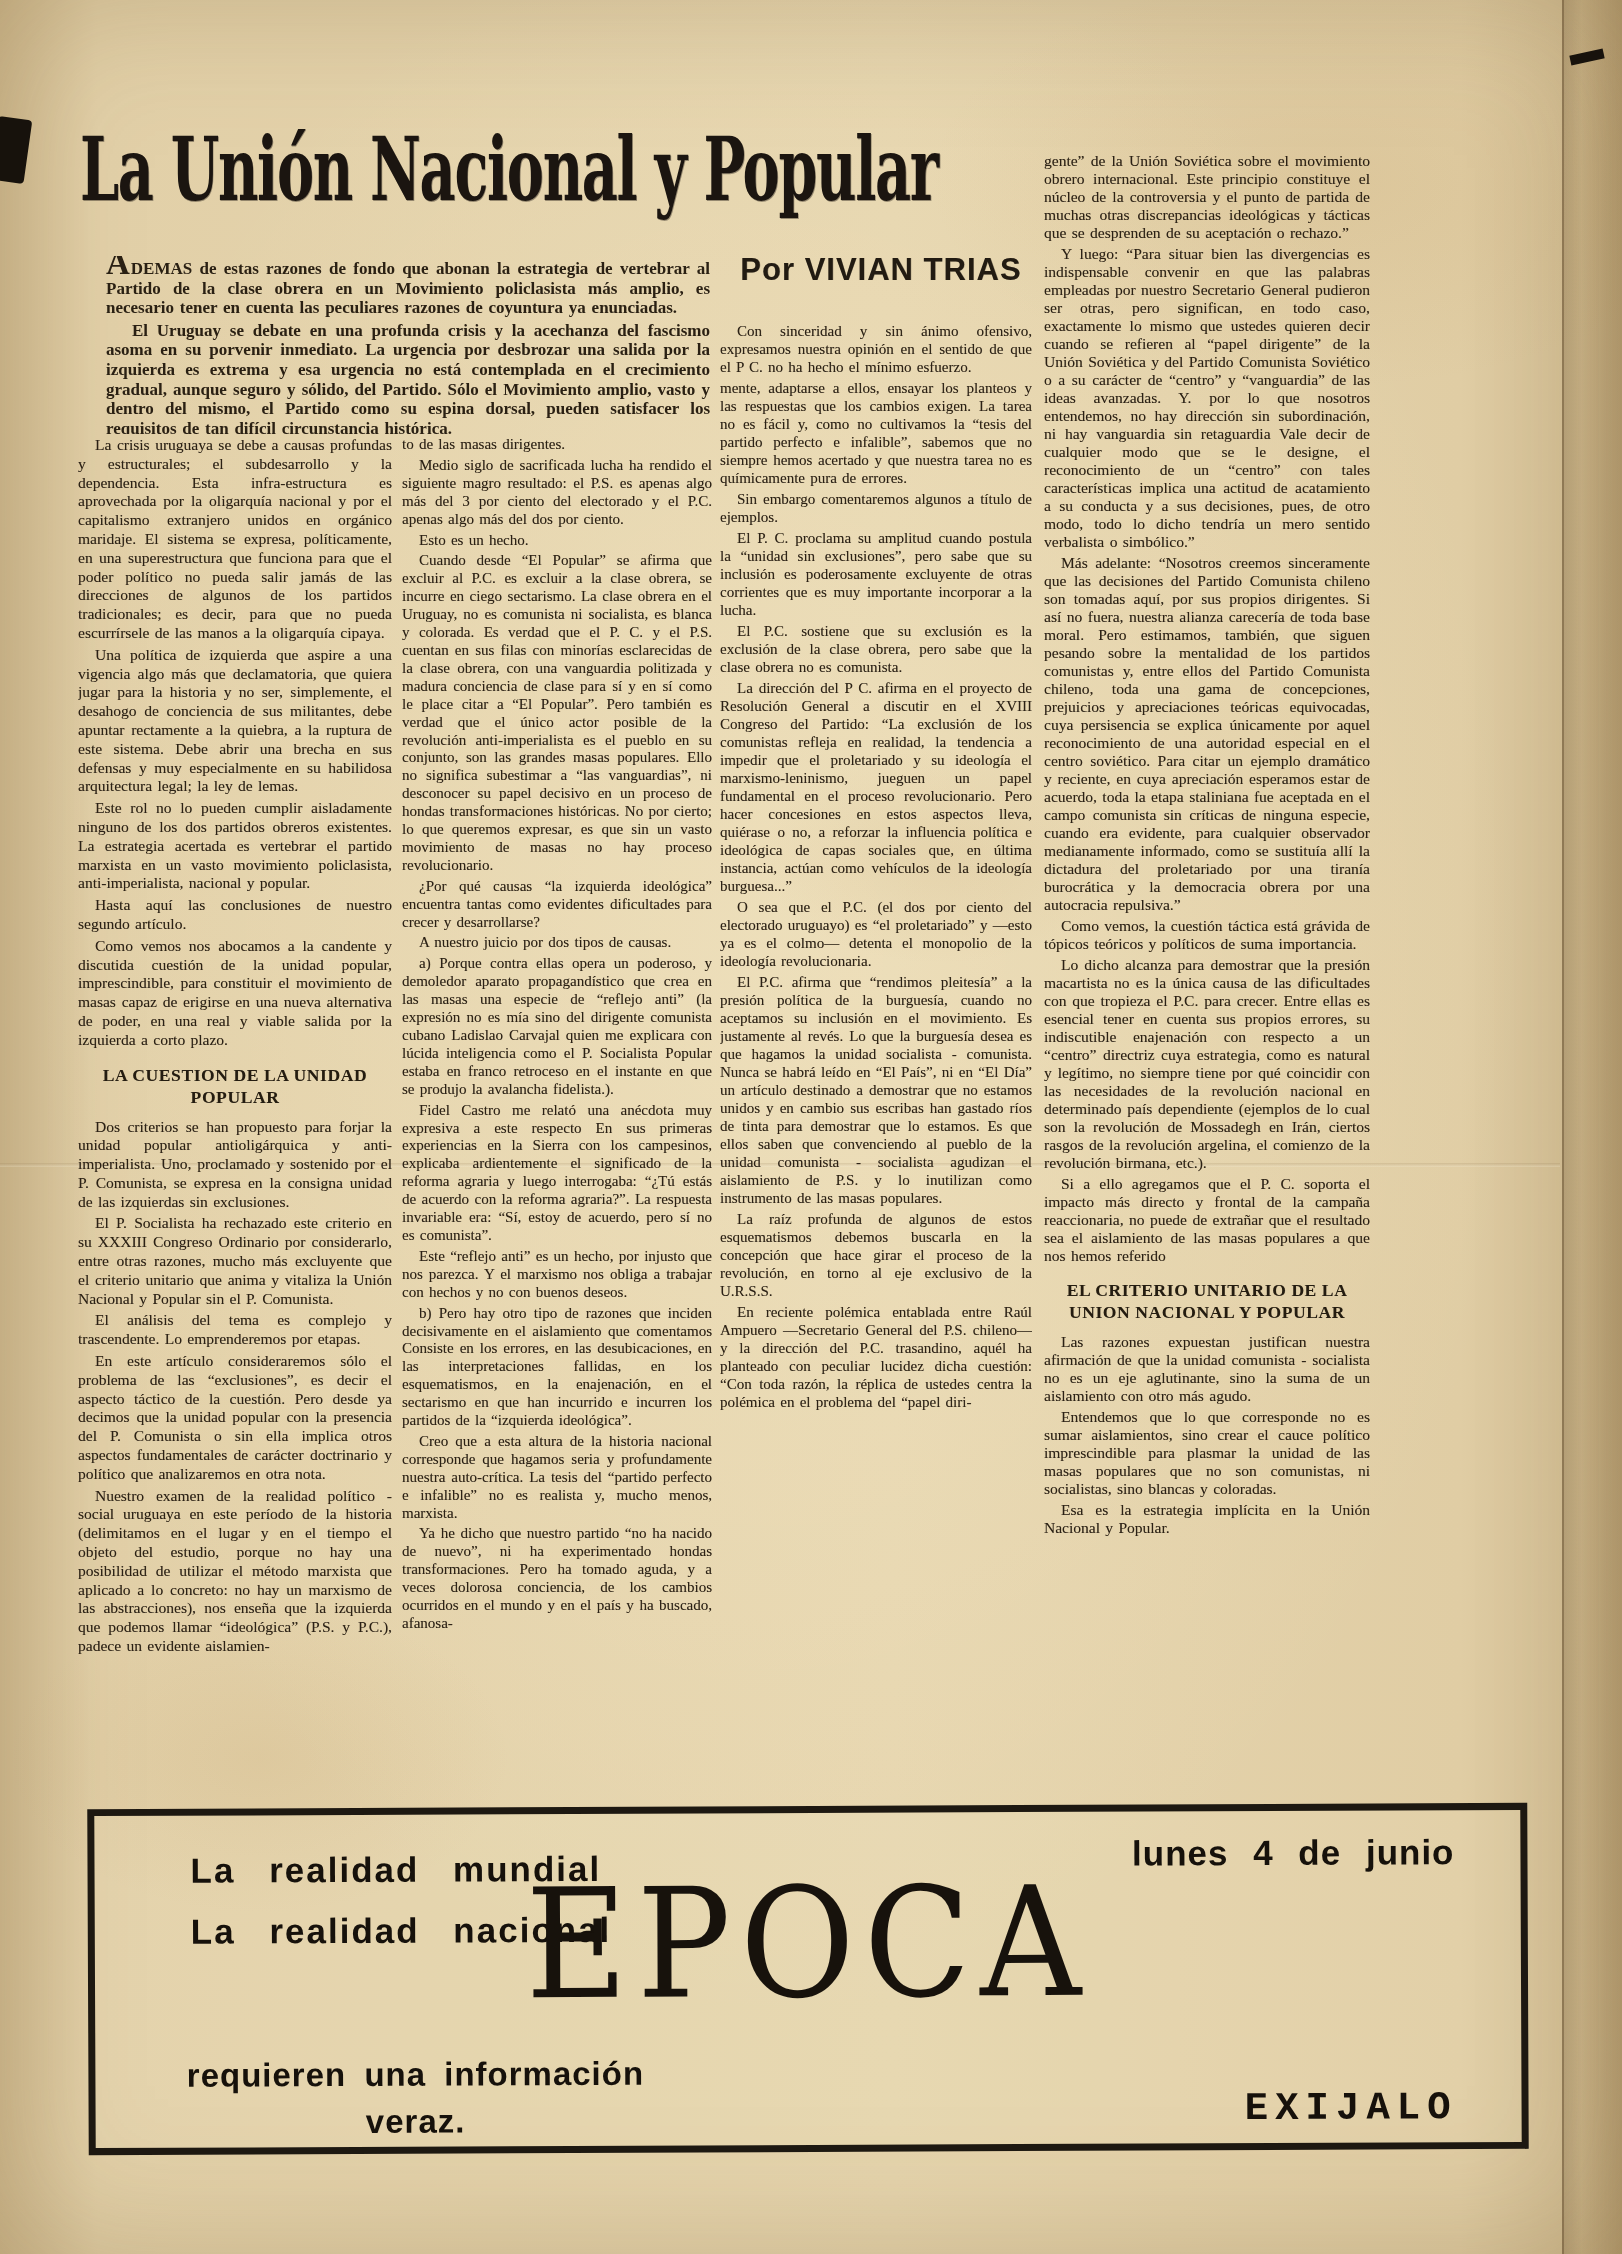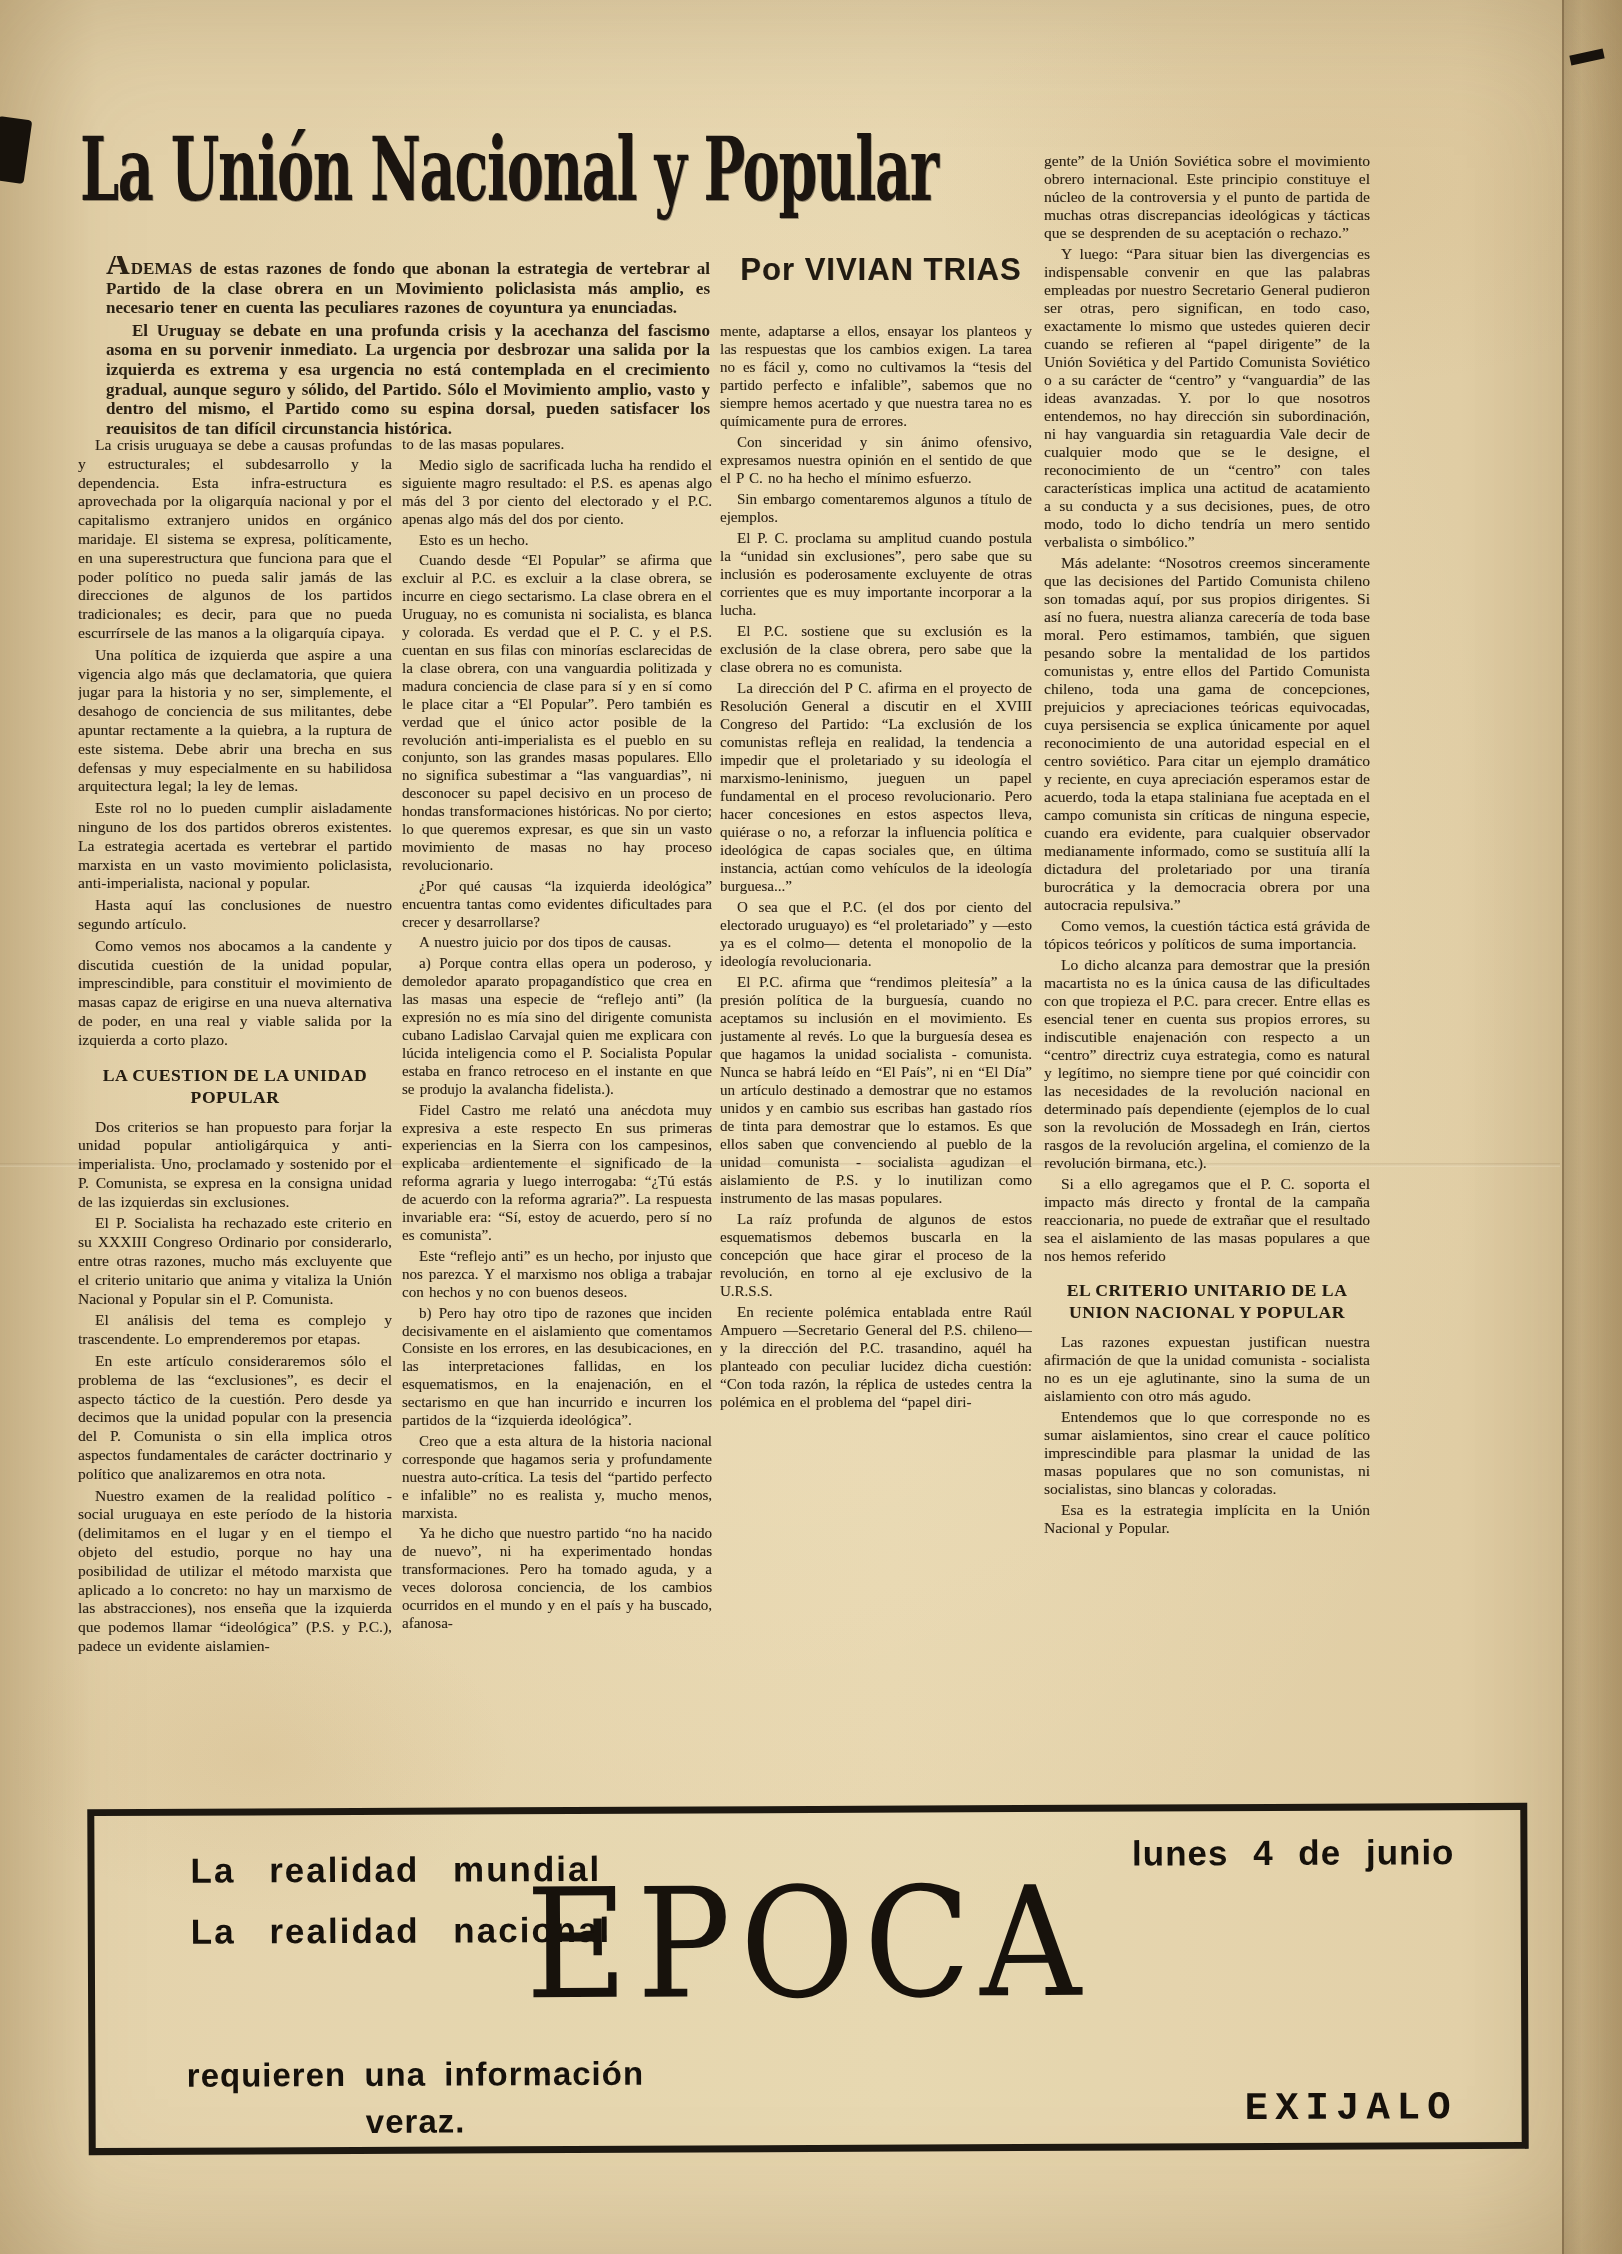--- a/index.html
+++ b/index.html
@@ -138,37 +138,37 @@
       <p class="col-para">Como vemos nos abocamos a la candente y discutida cuestión de la unidad popular, imprescindible, para constituir el movimiento de masas capaz de erigirse en una nueva alternativa de poder, en una real y viable salida por la izquierda a corto plazo.</p>
       <h3 class="col-subhead">LA CUESTION DE LA UNIDAD POPULAR</h3>
       <p class="col-para">Dos criterios se han propuesto para forjar la unidad popular antioligárquica y anti-imperialista. Uno, proclamado y sostenido por el P. Comunista, se expresa en la consigna unidad de las izquierdas sin exclusiones.</p>
       <p class="col-para">El P. Socialista ha rechazado este criterio en su XXXIII Congreso Ordinario por considerarlo, entre otras razones, mucho más excluyente que el criterio unitario que anima y vitaliza la Unión Nacional y Popular sin el P. Comunista.</p>
       <p class="col-para">El análisis del tema es complejo y trascendente. Lo emprenderemos por etapas.</p>
       <p class="col-para">En este artículo consideraremos sólo el problema de las “exclusiones”, es decir el aspecto táctico de la cuestión. Pero desde ya decimos que la unidad popular con la presencia del P. Comunista o sin ella implica otros aspectos fundamentales de carácter doctrinario y político que analizaremos en otra nota.</p>
       <p class="col-para">Nuestro examen de la realidad político - social uruguaya en este período de la historia (delimitamos en el lugar y en el tiempo el objeto del estudio, porque no hay una posibilidad de utilizar el método marxista que aplicado a lo concreto: no hay un marxismo de las abstracciones), nos enseña que la izquierda que podemos llamar “ideológica” (P.S. y P.C.), padece un evidente aislamien-</p>
     </div>
 
   <div class="col col2">
-      <p class="col-para cont">to de las masas populares.</p>
+      <p class="col-para cont">to de las masas dirigentes.</p>
       <p class="col-para">Medio siglo de sacrificada lucha ha rendido el siguiente magro resultado: el P.S. es apenas algo más del 3 por ciento del electorado y el P.C. apenas algo más del dos por ciento.</p>
       <p class="col-para">Esto es un hecho.</p>
       <p class="col-para">Cuando desde “El Popular” se afirma que excluir al P.C. es excluir a la clase obrera, se incurre en ciego sectarismo. La clase obrera en el Uruguay, no es comunista ni socialista, es blanca y colorada. Es verdad que el P. C. y el P.S. cuentan en sus filas con minorías esclarecidas de la clase obrera, con una vanguardia politizada y madura conciencia de clase para sí y en sí como le place citar a “El Popular”. Pero también es verdad que el único actor posible de la revolución anti-imperialista es el pueblo en su conjunto, son las grandes masas populares. Ello no significa subestimar a “las vanguardias”, ni desconocer su papel decisivo en un proceso de hondas transformaciones históricas. No por cierto; lo que queremos expresar, es que sin un vasto movimiento de masas no hay proceso revolucionario.</p>
       <p class="col-para">¿Por qué causas “la izquierda ideológica” encuentra tantas como evidentes dificultades para crecer y desarrollarse?</p>
       <p class="col-para">A nuestro juicio por dos tipos de causas.</p>
       <p class="col-para">a) Porque contra ellas opera un poderoso, y demoledor aparato propagandístico que crea en las masas una especie de “reflejo anti” (la expresión no es mía sino del dirigente comunista cubano Ladislao Carvajal quien me explicara con lúcida inteligencia como el P. Socialista Popular estaba en franco retroceso en el instante en que se produjo la avalancha fidelista.).</p>
       <p class="col-para">Fidel Castro me relató una anécdota muy expresiva a este respecto En sus primeras experiencias en la Sierra con los campesinos, explicaba ardientemente el significado de la reforma agraria y luego interrogaba: “¿Tú estás de acuerdo con la reforma agraria?”. La respuesta invariable era: “Sí, estoy de acuerdo, pero sí no es comunista”.</p>
       <p class="col-para">Este “reflejo anti” es un hecho, por injusto que nos parezca. Y el marxismo nos obliga a trabajar con hechos y no con buenos deseos.</p>
       <p class="col-para">b) Pero hay otro tipo de razones que inciden decisivamente en el aislamiento que comentamos Consiste en los errores, en las desubicaciones, en las interpretaciones fallidas, en los esquematismos, en la enajenación, en el sectarismo en que han incurrido e incurren los partidos de la “izquierda ideológica”.</p>
       <p class="col-para">Creo que a esta altura de la historia nacional corresponde que hagamos seria y profundamente nuestra auto-crítica. La tesis del “partido perfecto e infalible” no es realista y, mucho menos, marxista.</p>
       <p class="col-para">Ya he dicho que nuestro partido “no ha nacido de nuevo”, ni ha experimentado hondas transformaciones. Pero ha tomado aguda, y a veces dolorosa conciencia, de los cambios ocurridos en el mundo y en el país y ha buscado, afanosa-</p>
     </div>
 
   <div class="col col3">
+      <p class="col-para">Con sinceridad y sin ánimo ofensivo, expresamos nuestra opinión en el sentido de que el P C. no ha hecho el mínimo esfuerzo.</p>
       <p class="col-para cont">mente, adaptarse a ellos, ensayar los planteos y las respuestas que los cambios exigen. La tarea no es fácil y, como no cultivamos la “tesis del partido perfecto e infalible”, sabemos que no siempre hemos acertado y que nuestra tarea no es químicamente pura de errores.</p>
-      <p class="col-para">Con sinceridad y sin ánimo ofensivo, expresamos nuestra opinión en el sentido de que el P C. no ha hecho el mínimo esfuerzo.</p>
       <p class="col-para">Sin embargo comentaremos algunos a título de ejemplos.</p>
       <p class="col-para">El P. C. proclama su amplitud cuando postula la “unidad sin exclusiones”, pero sabe que su inclusión es poderosamente excluyente de otras corrientes que es muy importante incorporar a la lucha.</p>
       <p class="col-para">El P.C. sostiene que su exclusión es la exclusión de la clase obrera, pero sabe que la clase obrera no es comunista.</p>
       <p class="col-para">La dirección del P C. afirma en el proyecto de Resolución General a discutir en el XVIII Congreso del Partido: “La exclusión de los comunistas refleja en realidad, la tendencia a impedir que el proletariado y su ideología el marxismo-leninismo, jueguen un papel fundamental en el proceso revolucionario. Pero hacer concesiones en estos aspectos lleva, quiérase o no, a reforzar la influencia política e ideológica de capas sociales que, en última instancia, actúan como vehículos de la ideología burguesa...”</p>
       <p class="col-para">O sea que el P.C. (el dos por ciento del electorado uruguayo) es “el proletariado” y —esto ya es el colmo— detenta el monopolio de la ideología revolucionaria.</p>
       <p class="col-para">El P.C. afirma que “rendimos pleitesía” a la presión política de la burguesía, cuando no aceptamos su inclusión en el movimiento. Es justamente al revés. Lo que la burguesía desea es que hagamos la unidad socialista - comunista. Nunca se habrá leído en “El País”, ni en “El Día” un artículo destinado a demostrar que no estamos unidos y en cambio sus escribas han gastado ríos de tinta para demostrar que lo estamos. Es que ellos saben que convenciendo al pueblo de la unidad comunista - socialista agudizan el aislamiento de P.S. y lo inutilizan como instrumento de las masas populares.</p>
       <p class="col-para">La raíz profunda de algunos de estos esquematismos debemos buscarla en la concepción que hace girar el proceso de la revolución, en torno al eje exclusivo de la U.R.S.S.</p>
       <p class="col-para">En reciente polémica entablada entre Raúl Ampuero —Secretario General del P.S. chileno— y la dirección del P.C. trasandino, aquél ha planteado con peculiar lucidez dicha cuestión: “Con toda razón, la réplica de ustedes centra la polémica en el problema del “papel diri-</p>
     </div>
 

